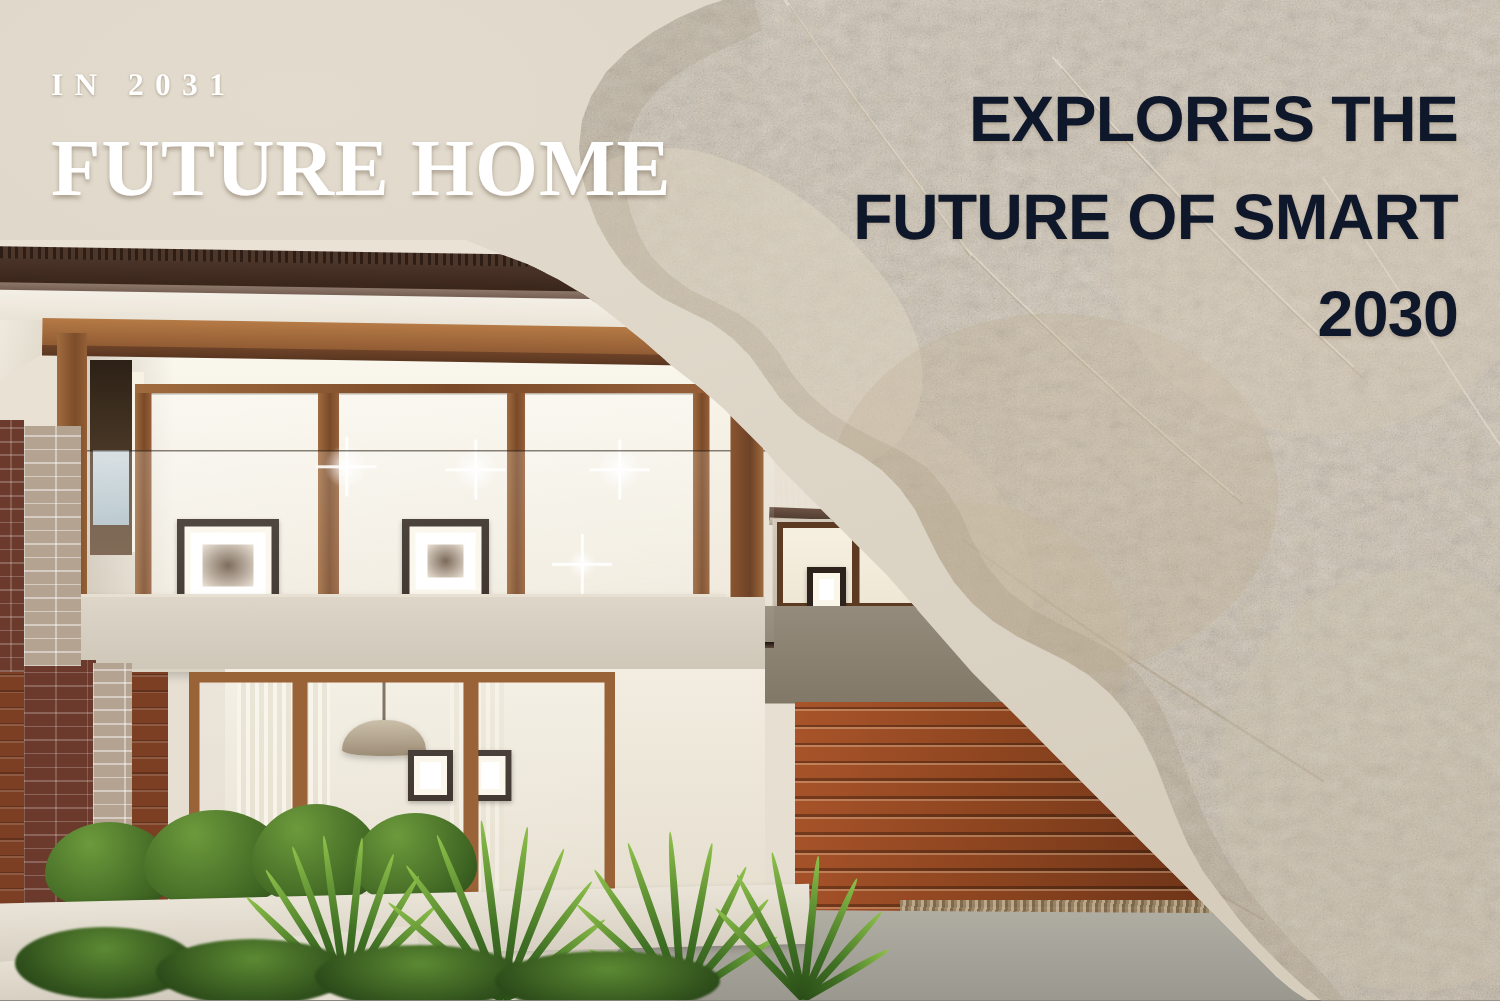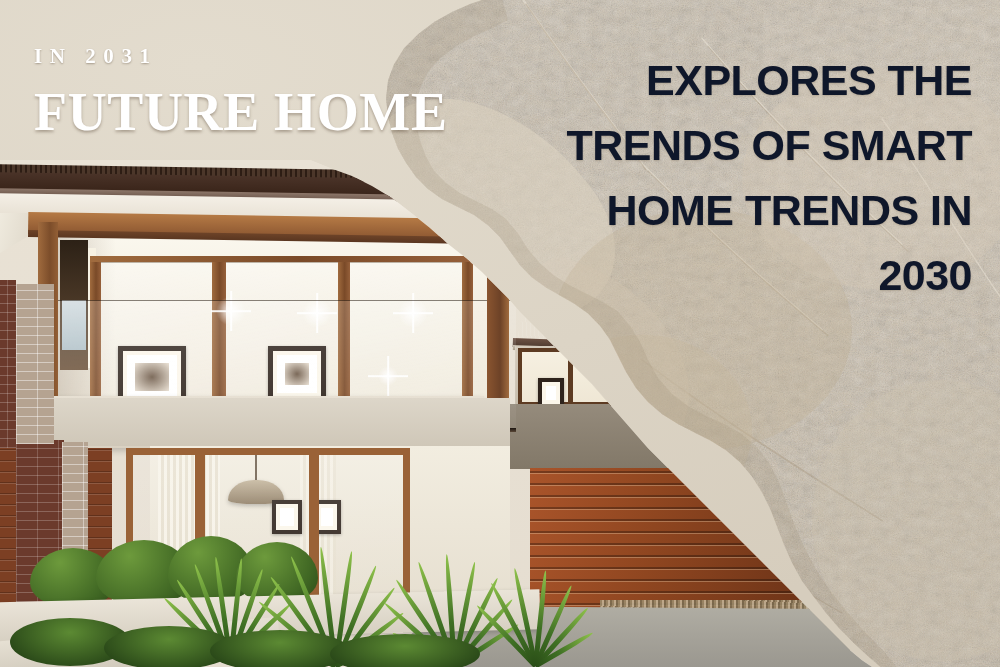--- a/index.html
+++ b/index.html
@@ -641,18 +641,17 @@
     </svg>
   </div>
 
   <div class="txt-left">
     <div class="eyebrow">IN 2031</div>
     <div class="headline-serif">FUTURE HOME</div>
   </div>
 
   <div class="txt-right">
     <div class="line">EXPLORES THE</div>
-    <div class="line">TRENDS OF SMART</div>
-    <div class="line">HOME TRENDS IN</div>
+    <div class="line">FUTURE OF SMART</div>
     <div class="line">2030</div>
   </div>
 
 </div>
 
 </body></html>

